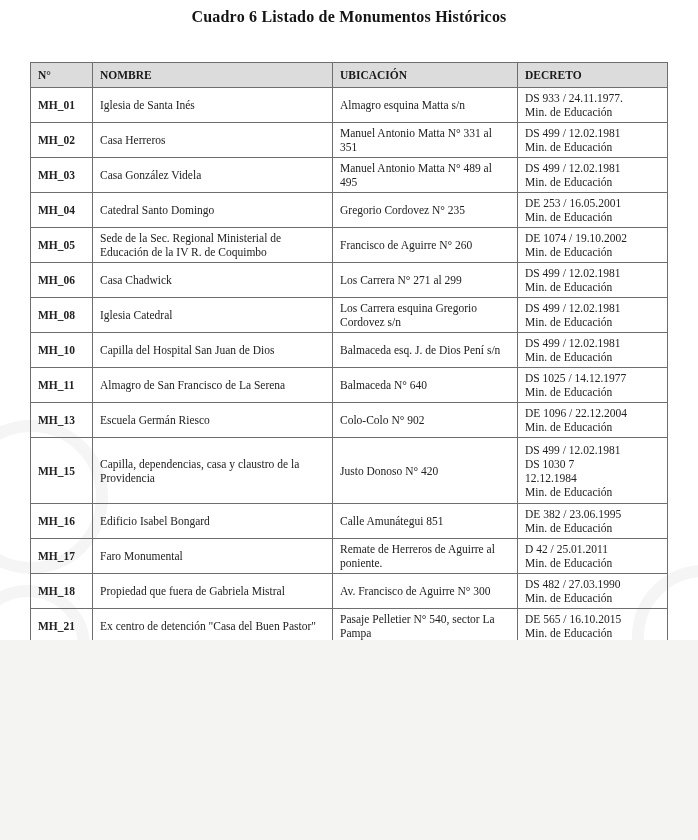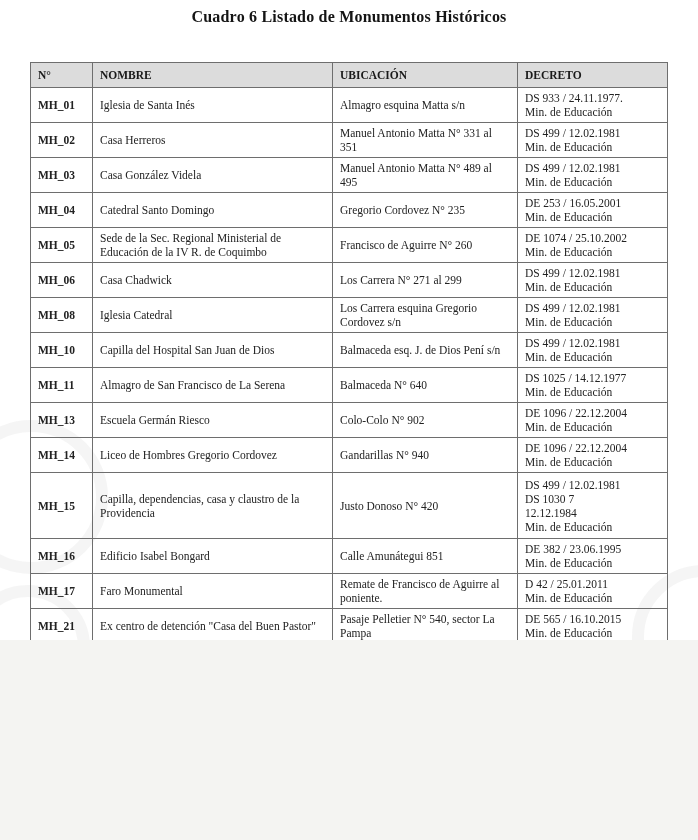--- a/index.html
+++ b/index.html
@@ -113,21 +113,21 @@
       <td class="c-n">MH_04</td>
       <td class="c-nombre">Catedral Santo Domingo</td>
       <td class="c-ubicacion">Gregorio Cordovez N° 235</td>
       <td class="c-decreto">DE 253 / 16.05.2001
 Min. de Educación</td>
     </tr>
         <tr class="r-std">
       <td class="c-n">MH_05</td>
       <td class="c-nombre">Sede de la Sec. Regional Ministerial de Educación de la IV R. de Coquimbo</td>
       <td class="c-ubicacion">Francisco de Aguirre N° 260</td>
-      <td class="c-decreto">DE 1074 / 25.10.2002
+      <td class="c-decreto">DE 1074 / 19.10.2002
 Min. de Educación</td>
     </tr>
         <tr class="r-std">
       <td class="c-n">MH_06</td>
       <td class="c-nombre">Casa Chadwick</td>
       <td class="c-ubicacion">Los Carrera N° 271 al 299</td>
       <td class="c-decreto">DS 499 / 12.02.1981
 Min. de Educación</td>
     </tr>
         <tr class="r-std">
@@ -151,48 +151,48 @@
       <td class="c-decreto">DS 1025 / 14.12.1977
 Min. de Educación</td>
     </tr>
         <tr class="r-std">
       <td class="c-n">MH_13</td>
       <td class="c-nombre">Escuela Germán Riesco</td>
       <td class="c-ubicacion">Colo-Colo N° 902</td>
       <td class="c-decreto">DE 1096 / 22.12.2004
 Min. de Educación</td>
     </tr>
-        <tr class="r-std">
-      <td class="c-n">MH_14</td>
-      <td class="c-nombre">Liceo de Hombres Gregorio Cordovez</td>
-      <td class="c-ubicacion">Gandarillas N° 940</td>
-      <td class="c-decreto">DE 1096 / 22.12.2004
-Min. de Educación</td>
-    </tr>
         <tr class="r-tall">
       <td class="c-n">MH_15</td>
       <td class="c-nombre">Capilla, dependencias, casa y claustro de la Providencia</td>
       <td class="c-ubicacion">Justo Donoso N° 420</td>
       <td class="c-decreto">DS 499 / 12.02.1981
 DS 1030 7
 12.12.1984
 Min. de Educación</td>
     </tr>
         <tr class="r-std">
       <td class="c-n">MH_16</td>
       <td class="c-nombre">Edificio Isabel Bongard</td>
       <td class="c-ubicacion">Calle Amunátegui 851</td>
       <td class="c-decreto">DE 382 / 23.06.1995
 Min. de Educación</td>
     </tr>
         <tr class="r-std">
       <td class="c-n">MH_17</td>
       <td class="c-nombre">Faro Monumental</td>
-      <td class="c-ubicacion">Remate de Francisco de Aguirre al poniente.</td>
+      <td class="c-ubicacion">Remate de Herreros de Aguirre al poniente.</td>
       <td class="c-decreto">D 42  / 25.01.2011
+Min. de Educación</td>
+    </tr>
+        <tr class="r-std">
+      <td class="c-n">MH_18</td>
+      <td class="c-nombre">Propiedad que fuera de Gabriela Mistral</td>
+      <td class="c-ubicacion">Av. Francisco de Aguirre  N° 300</td>
+      <td class="c-decreto">DS 482 / 27.03.1990
 Min. de Educación</td>
     </tr>
         <tr class="r-std">
       <td class="c-n">MH_21</td>
       <td class="c-nombre">Ex centro de detención "Casa del Buen Pastor"</td>
       <td class="c-ubicacion">Pasaje Pelletier N° 540, sector La Pampa</td>
       <td class="c-decreto">DE 565 / 16.10.2015
 Min. de Educación</td>
     </tr>
       </tbody>

